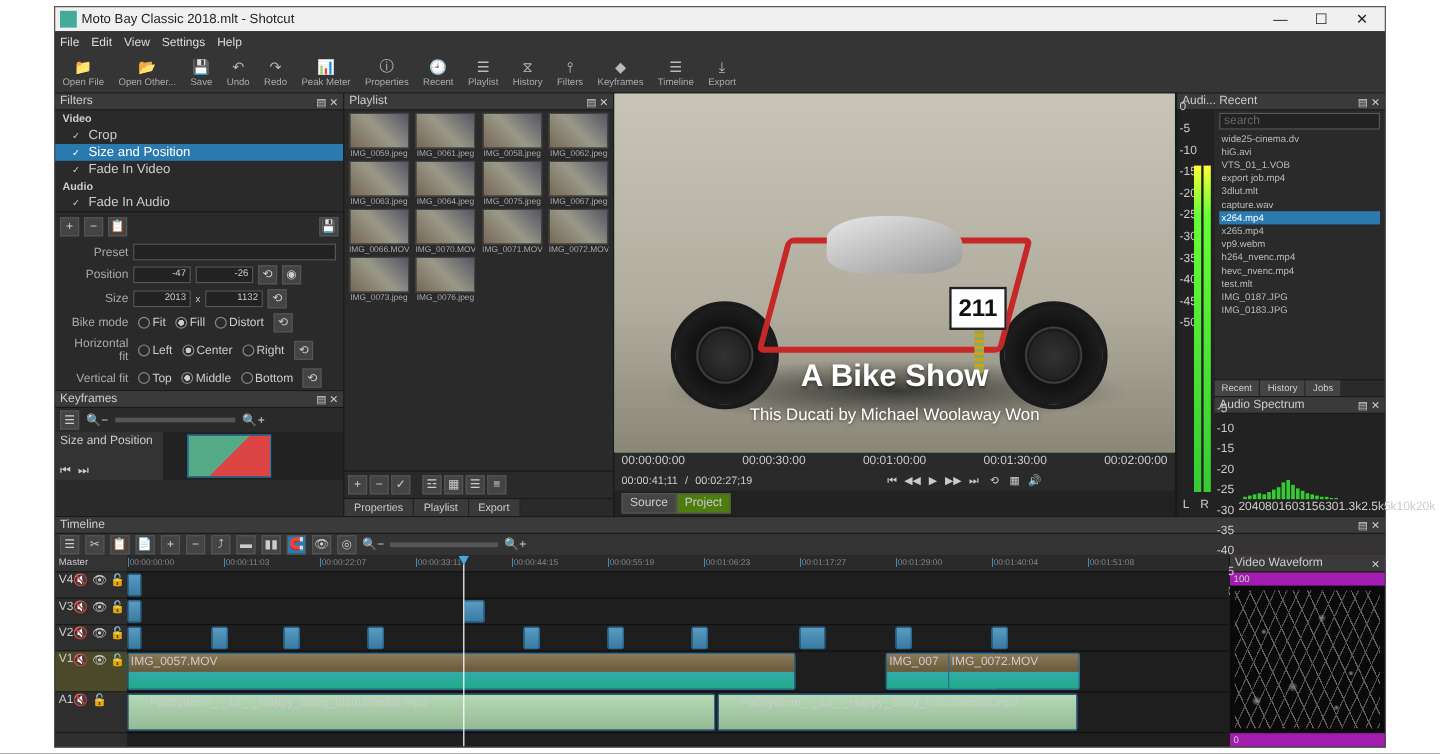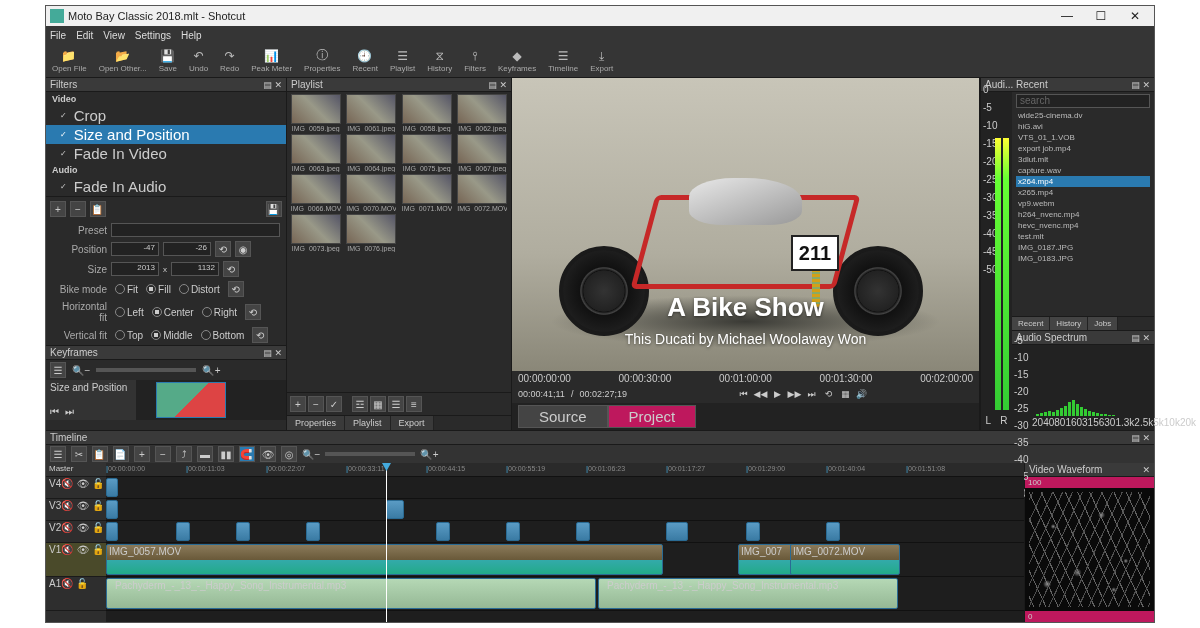--- a/index.html
+++ b/index.html
@@ -19,21 +19,21 @@
 .mainrow{flex:1;display:flex;min-height:0}
 .leftcol{width:240px;display:flex;flex-direction:column}
 .midcol{width:225px;display:flex;flex-direction:column;border-left:1px solid #1a1a1a}
 .previewcol{flex:1;display:flex;flex-direction:column;border-left:1px solid #1a1a1a;background:#222}
 .rightcol{width:175px;display:flex;flex-direction:column;border-left:1px solid #1a1a1a}
 .panelhdr{height:14px;background:#3a3a3a;display:flex;align-items:center;padding:0 4px;font-size:9px;color:#ccc;border-bottom:1px solid #1a1a1a}
 .panelhdr .x{margin-left:auto;font-size:9px}
 .filters{flex:0 0 auto}
 .selfile{background:#2a7ab0;color:#fff;text-align:center;padding:2px;font-size:9px}
 .fgroup{padding:2px 6px;font-weight:600;font-size:9px}
-.fitem{padding:1px 6px 1px 14px;font-size:15px;display:flex;align-items:center;gap:4px}
+.fitem{padding:1px 6px 1px 14px;font-size:11px;display:flex;align-items:center;gap:4px}
 .fitem.sel{background:#2a7ab0;color:#fff}
 .chk::before{content:"✓";font-size:8px;margin-right:3px}
 .filterbar{display:flex;gap:4px;padding:4px;align-items:center;border-top:1px solid #1a1a1a}
 .iconbtn{width:16px;height:16px;background:#444;display:flex;align-items:center;justify-content:center;font-size:10px;border:1px solid #555}
 .proprow{display:flex;align-items:center;padding:2px 6px;gap:4px;font-size:9px}
 .proprow label{width:55px;text-align:right;color:#aaa}
 .numbox{width:48px;height:14px;background:#222;border:1px solid #555;text-align:right;padding:0 3px;font-size:8px}
 .radiorow{display:flex;gap:8px;padding:2px 6px;font-size:9px;align-items:center}
 .radiorow label{width:55px;text-align:right;color:#aaa}
 .radio{display:flex;align-items:center;gap:2px}
@@ -65,22 +65,22 @@
 .plate{position:absolute;right:30%;bottom:34%;width:48px;height:36px;background:#fff;border:2px solid #222;display:flex;align-items:center;justify-content:center;font-size:20px;font-weight:700;color:#111}
 .spring{position:absolute;right:34%;bottom:22%;width:8px;height:40px;background:repeating-linear-gradient(0deg,#d4a017 0,#d4a017 3px,#8a6 3px,#8a6 5px);border-radius:3px}
 .overlay-title{position:absolute;bottom:48px;left:0;right:0;text-align:center;color:#fff;font-size:26px;font-weight:600;text-shadow:0 1px 3px rgba(0,0,0,.5)}
 .overlay-sub{position:absolute;bottom:24px;left:0;right:0;text-align:center;color:#fff;font-size:14px;text-shadow:0 1px 3px rgba(0,0,0,.5)}
 .timecode-row{height:14px;display:flex;align-items:center;background:#2a2a2a;font-size:8px;color:#888;justify-content:space-between;padding:0 6px}
 .transport{height:18px;display:flex;align-items:center;gap:6px;padding:0 6px;background:#2a2a2a}
 .tc{font-size:9px;color:#ccc}
 .tbtns{display:flex;gap:3px;margin-left:auto;margin-right:auto}
 .pbtn{width:14px;height:14px;display:flex;align-items:center;justify-content:center;font-size:9px;color:#ccc}
 .srctabs{display:flex;padding:2px 6px;gap:0}
-.srctab{padding:2px 20px;font-size:15px;background:#444;border:1px solid #555}
-.srctab.on{background:#be185d}
+.srctab{padding:2px 6px;font-size:10px;background:#444;border:1px solid #555}
+.srctab.on{background:#4d7c0f}
 .audiometer{width:32px;background:#222;position:relative;border-left:1px solid #1a1a1a}
 .meterlabels{position:absolute;left:2px;top:6px;display:flex;flex-direction:column;gap:7px;font-size:7px;color:#888}
 .meterbar{position:absolute;left:14px;top:60px;width:6px;bottom:20px;background:linear-gradient(180deg,#ff3 0%,#6f3 15%,#3c3 100%)}
 .meterbar2{position:absolute;left:22px;top:60px;width:6px;bottom:20px;background:linear-gradient(180deg,#ff3 0%,#6f3 15%,#3c3 100%)}
 .meterlr{position:absolute;bottom:4px;left:0;right:0;display:flex;justify-content:space-around;font-size:8px}
 .recent{flex:1;display:flex;flex-direction:column}
 .searchbox{margin:2px 4px;height:14px;background:#222;border:1px solid #555;padding:0 3px;font-size:8px;color:#888}
 .recentlist{flex:1;overflow:hidden;padding:0 4px}
 .recentitem{font-size:8px;padding:1px 2px;color:#bbb;white-space:nowrap;overflow:hidden}
 .recentitem.sel{background:#2a7ab0;color:#fff}
@@ -101,24 +101,24 @@
 .track.v1{background:#4a4a2a}
 .trackicons{display:flex;gap:3px;font-size:8px;color:#aaa}
 .tlcanvas{flex:1;background:#1e1e1e;position:relative;overflow:hidden}
 .ruler{height:14px;background:#2a2a2a;position:relative;border-bottom:1px solid #111;display:flex}
 .rulertick{position:absolute;top:1px;font-size:7px;color:#888}
 .tlrow{height:22px;border-bottom:1px solid #111;position:relative}
 .tlrow.tall{height:34px}
 .clip{position:absolute;top:1px;bottom:1px;background:#3a8bc4;border:1px solid #2a6b94;border-radius:2px}
 .clip.vid{background:linear-gradient(180deg,#5a9bc4 0%,#3a7ba4 100%)}
 .clip.v1c{background:linear-gradient(180deg,#8a7a5a 0%,#6a5a3a 50%,#3aa 52%,#2a8 100%);overflow:hidden;font-size:7px;color:#fff;padding:1px 2px}
-.clip.audio{background:linear-gradient(180deg,#b5d8b5 0%,#95b895 100%);overflow:hidden;font-size:7px;color:#333;padding:1px 8px}
+.clip.audio{background:linear-gradient(180deg,#b5d8b5 0%,#95b895 100%);overflow:hidden;font-size:7px;color:#333;padding:1px 18px}
 .playhead{position:absolute;top:0;bottom:0;width:1px;background:#fff;left:280px}
 .playhead::before{content:"";position:absolute;top:0;left:-4px;width:9px;height:8px;background:#4ad;clip-path:polygon(0 0,100% 0,50% 100%)}
-.waveform{width:130px;border-left:1px solid #1a1a1a;background:#be185d;display:flex;flex-direction:column}
+.waveform{width:130px;border-left:1px solid #1a1a1a;background:#a21caf;display:flex;flex-direction:column}
 .wfcanvas{flex:1;background:#0a0a0a;position:relative;overflow:hidden}
 .wfnoise{position:absolute;inset:4px;background:
  radial-gradient(circle at 20% 30%,#fff 0%,transparent 2%),
  radial-gradient(circle at 60% 20%,#eee 0%,transparent 3%),
  radial-gradient(circle at 80% 60%,#fff 0%,transparent 2%),
  radial-gradient(circle at 40% 70%,#ddd 0%,transparent 4%),
  radial-gradient(circle at 15% 80%,#fff 0%,transparent 3%),
  radial-gradient(circle at 70% 85%,#eee 0%,transparent 2%),
  repeating-linear-gradient(115deg,transparent 0,transparent 3px,#888 3px,#888 4px,transparent 4px,transparent 9px),
  repeating-linear-gradient(65deg,transparent 0,transparent 4px,#aaa 4px,#aaa 5px,transparent 5px,transparent 11px);

